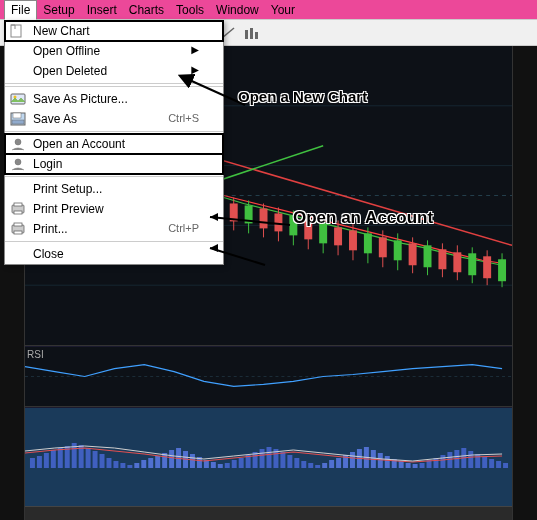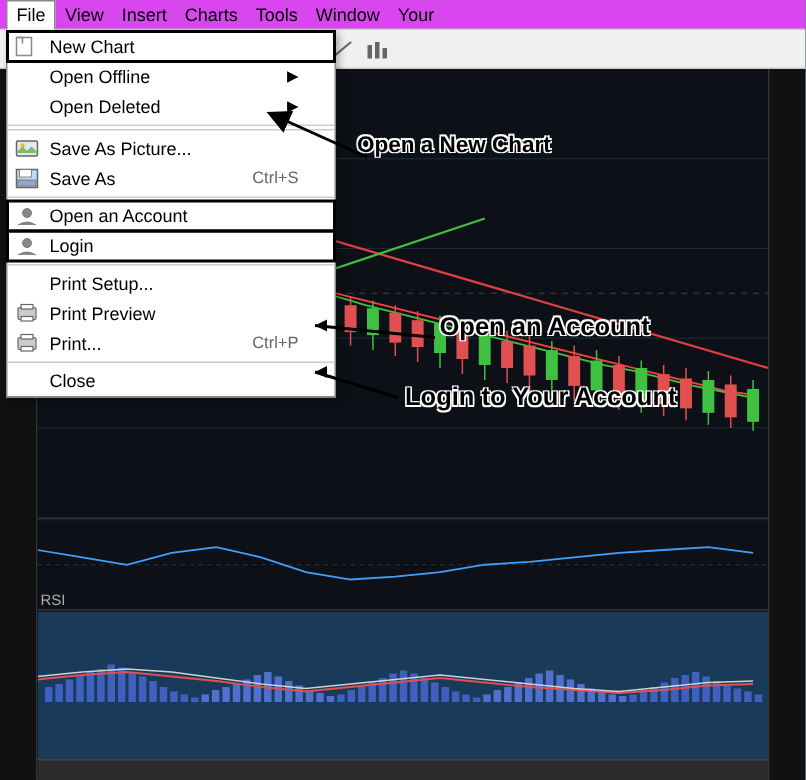--- a/index.html
+++ b/index.html
@@ -9,21 +9,21 @@
       overflow: hidden;
       font-family: 'Segoe UI', Tahoma, Geneva, Verdana, sans-serif;
       font-size: 12px;
       background: #d4e8f0;
       position: relative;
     }
 
     
     .menubar {
       height: 20px;
-      background: #d946ef;
+      background: #ec4899;
       border-bottom: 1px solid #ccc;
       display: flex;
       align-items: center;
       padding: 0 4px;
       position: relative;
       z-index: 100;
     }
     .menubar-item {
       padding: 2px 6px;
       font-size: 12px;
@@ -102,21 +102,20 @@
       background: #0d1117;
       border-bottom: 1px solid #333;
       overflow: hidden;
     }
     .rsi-label {
       color: #aaa;
       font-size: 10px;
       position: absolute;
       left: 2px;
       top: 2px;
-      margin-top: 46px;
     }
 
     
     .macd-chart {
       position: absolute;
       top: 362px;
       left: 25px;
       right: 25px;
       height: 110px;
       background: #0d1117;
@@ -158,21 +157,21 @@
       top: 20px;
       left: 0px;
       width: 220px;
       background: #fff;
       border: 1px solid #888;
       box-shadow: 2px 2px 5px rgba(0,0,0,0.3);
       z-index: 200;
     }
     .menu-item {
       display: flex;
-      align-items: center;
+      align-items: flex-start;
       padding: 3px 24px 3px 28px;
       cursor: pointer;
       color: #000;
       font-size: 12px;
       position: relative;
       min-height: 20px;
     }
     .menu-item .shortcut {
       margin-left: auto;
       color: #666;
@@ -333,21 +332,21 @@
         <span class="shortcut">Ctrl+P</span>
       </div>
       <div class="menu-sep"></div>
 
       <div class="menu-item">
         <span>Close</span>
       </div>
     </div>
   </div>
 
-  <div class="menubar-item">View</div>
+  <div class="menubar-item">Setup</div>
   <div class="menubar-item">Insert</div>
   <div class="menubar-item">Charts</div>
   <div class="menubar-item">Tools</div>
   <div class="menubar-item">Window</div>
   <div class="menubar-item">Your</div>
 </div>
 
 <div class="toolbar">
   <div class="toolbar-btn">
     <svg width="16" height="14" viewBox="0 0 16 14">
@@ -628,16 +627,13 @@
 
     <polygon points="185,18 192,14 192,22" fill="#000"></polygon>
     <polygon points="210,157 218,153 218,161" fill="#000"></polygon>
     <polygon points="210,188 218,184 218,192" fill="#000"></polygon>
   </svg>
 
   <div style="position:absolute; top:148px; left:293px;">
     <span style="font-size:17px; font-weight:bold; color:#000; text-shadow: 1px 1px 0 #fff, -1px -1px 0 #fff, 1px -1px 0 #fff, -1px 1px 0 #fff;">Open an Account</span>
   </div>
 
-  <div style="position:absolute; top:195px; left:270px;">
-    <span style="font-size:17px; font-weight:bold; color:#000; text-shadow: 1px 1px 0 #fff, -1px -1px 0 #fff, 1px -1px 0 #fff, -1px 1px 0 #fff;">Login to Your Account</span>
-  </div>
 </div>
 
 </body></html>

